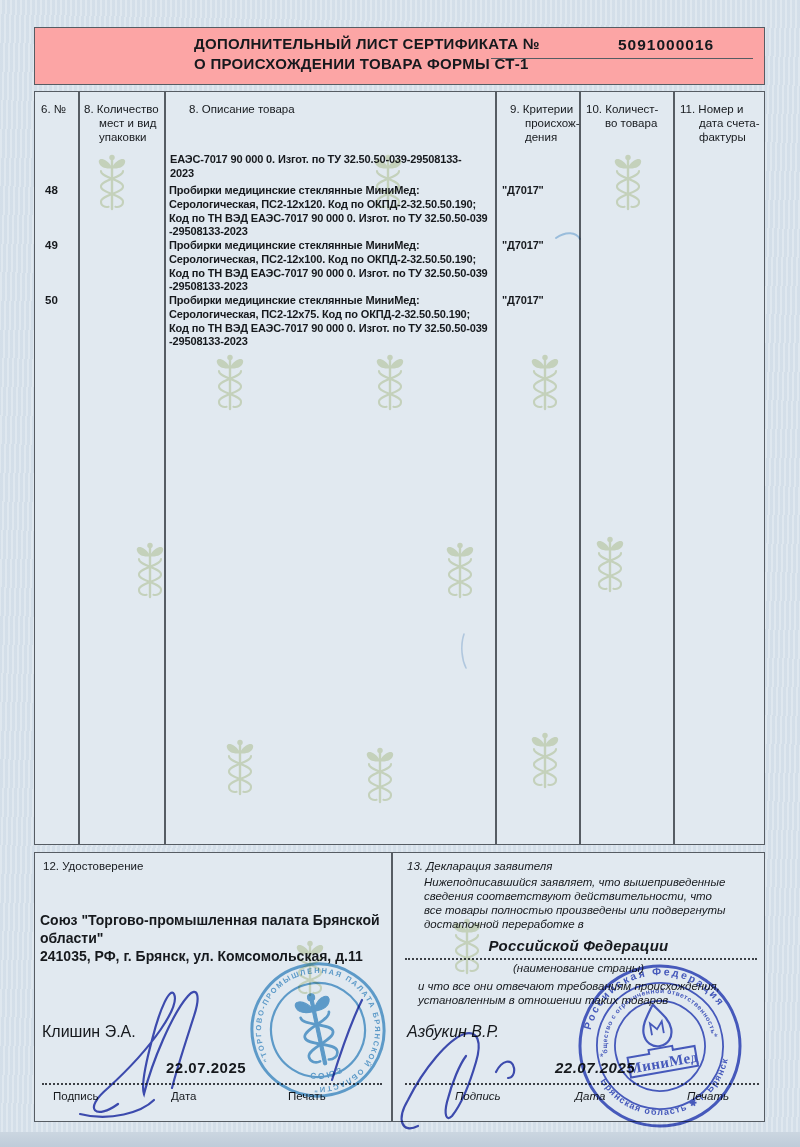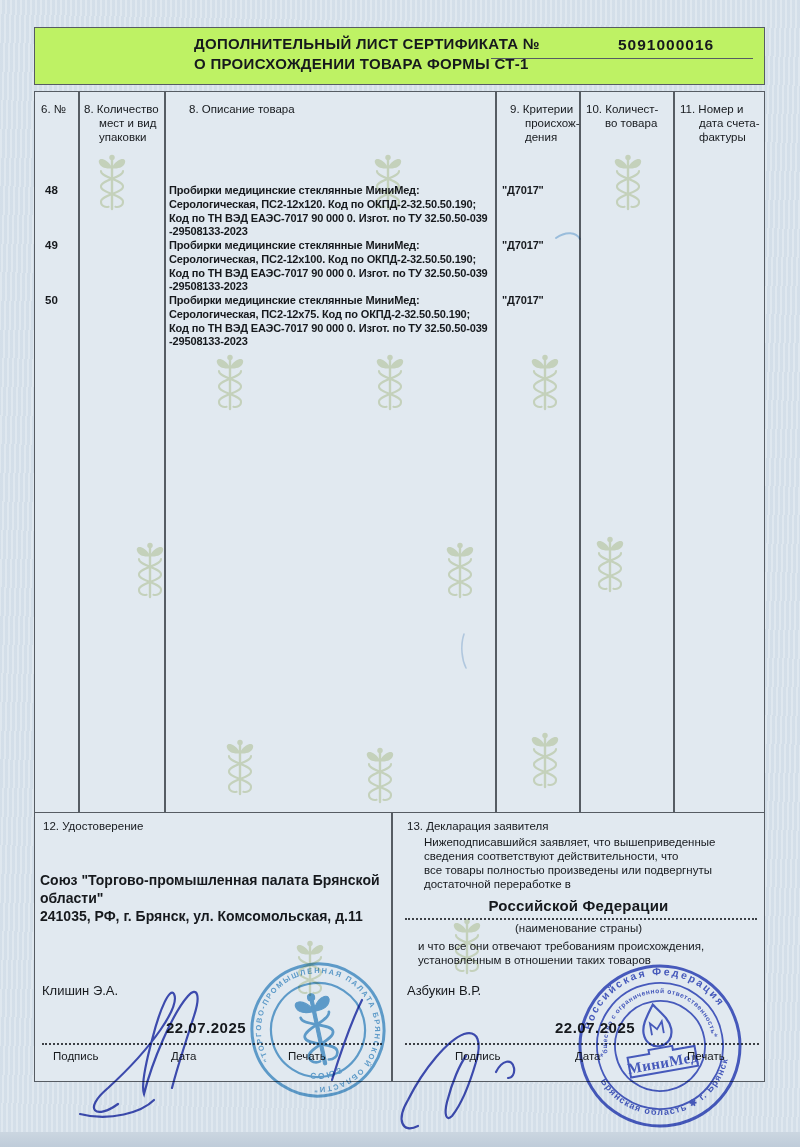--- a/index.html
+++ b/index.html
@@ -1,33 +1,33 @@
 <!DOCTYPE html>
 <html><head>
 <meta charset="utf-8">
 <style>
   html,body{margin:0;padding:0;}
   .page{position:relative;width:800px;height:1147px;background:#d9e3ec;overflow:hidden;
         font-family:"Liberation Sans",sans-serif;color:#16191d;}
   .page::before{content:"";position:absolute;inset:0;pointer-events:none;
         background:repeating-linear-gradient(92deg,rgba(255,255,255,.16) 0 2px,rgba(110,140,175,.05) 2px 5px);}
   .box{position:absolute;border:1.6px solid #565c63;background:#e1e9f0;box-sizing:border-box;}
-  .title-box{background:#bef264;}
+  .title-box{background:#fca5a5;}
   .abs{position:absolute;}
   .title-line{font-size:15px;font-weight:bold;letter-spacing:.3px;}
   .cert-num{font-size:15.5px;font-weight:bold;letter-spacing:1px;}
   .num-line{border-bottom:1.6px solid #565c63;height:0;}
   .vline{position:absolute;top:0;bottom:0;width:1.6px;background:#565c63;}
   .hdr{font-size:11.5px;line-height:14px;white-space:pre;padding-left:15px;text-indent:-15px;}
   .cell{font-weight:bold;font-size:11px;line-height:13.8px;letter-spacing:-.15px;white-space:pre;}
   .rownum{font-weight:bold;font-size:11.5px;}
   .sec-head{font-size:11.5px;}
   .sec-body{font-size:11.5px;line-height:14px;white-space:pre;}
   .org{font-size:14px;font-weight:bold;line-height:18px;white-space:pre;}
-  .signer{font-size:13px;text-align:center;}
+  .signer{font-size:16px;text-align:center;}
   .sig-date{font-size:15px;font-weight:bold;letter-spacing:.5px;}
   .dotline{border-bottom:2px dotted #3c4046;height:0;}
   .sig-label{font-size:11.5px;}
   .country{font-size:15px;font-weight:bold;text-align:center;letter-spacing:.2px;}
   .country-note{font-size:11.5px;text-align:center;}
   .ink{mix-blend-mode:multiply;pointer-events:none;}
   .scan-edge{position:absolute;left:0;right:0;top:1132px;height:15px;
         background:linear-gradient(#c9d4df,#bccantonade 90%);background:linear-gradient(#cbd6e1,#bfccd9);}
   svg{position:absolute;overflow:visible;}
 </style>
@@ -70,20 +70,22 @@
     <div class="abs hdr" style="left:154px;top:10px;">8. Описание товара</div>
     <div class="abs hdr" style="left:467px;top:10px;margin-left:8px;">9. Критерии
 происхож-
 дения</div>
     <div class="abs hdr" style="left:551px;top:10px;padding-left:19px;text-indent:-19px;">10. Количест-
 во товара</div>
     <div class="abs hdr" style="left:645px;top:10px;padding-left:19px;text-indent:-19px;">11. Номер и
 дата счета-
 фактуры</div>
 
+    <div class="abs cell" style="left:135px;top:61px;">ЕАЭС-7017 90 000 0. Изгот. по ТУ 32.50.50-039-29508133-
+2023</div>
 
     <div class="abs rownum" style="left:10px;top:92px;">48</div>
     <div class="abs cell" style="left:134px;top:92px;">Пробирки медицинские стеклянные МиниМед:
 Серологическая, ПС2-12х120. Код по ОКПД-2-32.50.50.190;
 Код по ТН ВЭД ЕАЭС-7017 90 000 0. Изгот. по ТУ 32.50.50-039
 -29508133-2023</div>
     <div class="abs cell" style="left:467px;top:92px;">"Д7017"</div>
 
     <div class="abs rownum" style="left:10px;top:147px;">49</div>
     <div class="abs cell" style="left:134px;top:147px;">Пробирки медицинские стеклянные МиниМед:
@@ -93,37 +95,37 @@
     <div class="abs cell" style="left:467px;top:147px;">"Д7017"</div>
 
     <div class="abs rownum" style="left:10px;top:202px;">50</div>
     <div class="abs cell" style="left:134px;top:202px;">Пробирки медицинские стеклянные МиниМед:
 Серологическая, ПС2-12х75. Код по ОКПД-2-32.50.50.190;
 Код по ТН ВЭД ЕАЭС-7017 90 000 0. Изгот. по ТУ 32.50.50-039
 -29508133-2023</div>
     <div class="abs cell" style="left:467px;top:202px;">"Д7017"</div>
   </div>
 
-  <div class="box" style="left:34px;top:812px;width:731px;height:270px;">
+  <div class="box" style="left:34px;top:852px;width:731px;height:270px;">
     <div class="vline" style="left:356px;"></div>
 
     <div class="abs" style="left:0;top:0;width:356px;height:270px;">
       <div class="abs sec-head" style="left:8px;top:7px;">12. Удостоверение</div>
       <div class="abs org" style="left:5px;top:58px;">Союз "Торгово-промышленная палата Брянской
 области"
 241035, РФ, г. Брянск, ул. Комсомольская, д.11</div>
       <div class="abs signer" style="left:7px;top:170px;">Клишин Э.А.</div>
       <div class="abs sig-date" style="left:131px;top:206px;">22.07.2025</div>
       <div class="abs dotline" style="left:7px;top:230px;width:340px;"></div>
       <div class="abs sig-label" style="left:18px;top:237px;">Подпись</div>
       <div class="abs sig-label" style="left:136px;top:237px;">Дата</div>
       <div class="abs sig-label" style="left:253px;top:237px;">Печать</div>
     </div>
 
-    <div class="abs" style="left:356px;top:0;width:375px;height:270px;">
+    <div class="abs" style="left:356px;top:0;width:375px;height:270px;font-style:italic;">
       <div class="abs sec-head" style="left:16px;top:7px;">13. Декларация заявителя</div>
       <div class="abs country" style="left:0;top:84px;width:100%;">Российской Федерации</div>
       <div class="abs sec-body" style="left:33px;top:22px;">Нижеподписавшийся заявляет, что вышеприведенные
 сведения соответствуют действительности, что
 все товары полностью произведены или подвергнуты
 достаточной переработке в</div>
       <div class="abs dotline" style="left:14px;top:105px;width:352px;"></div>
       <div class="abs country-note" style="left:0;top:109px;width:100%;">(наименование страны)</div>
       <div class="abs sec-body" style="left:27px;top:126px;">и что все они отвечают требованиям происхождения,
 установленным в отношении таких товаров</div>

